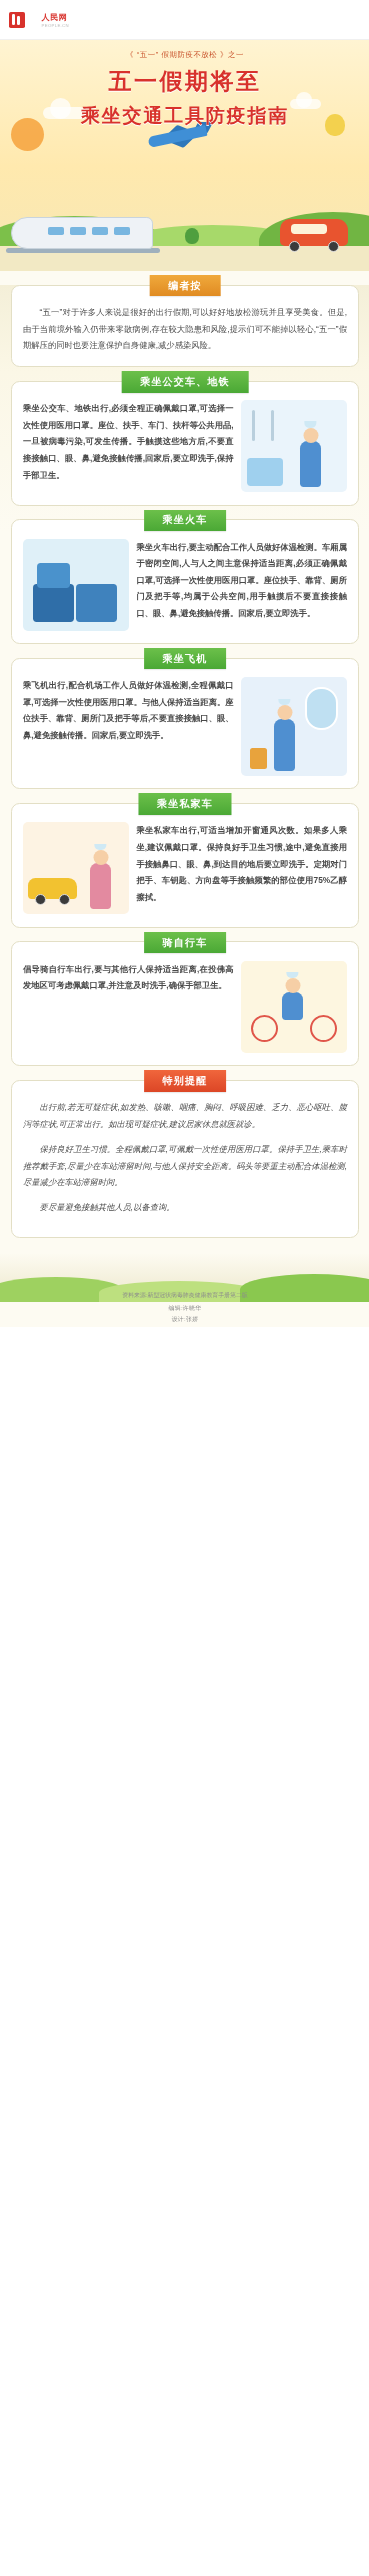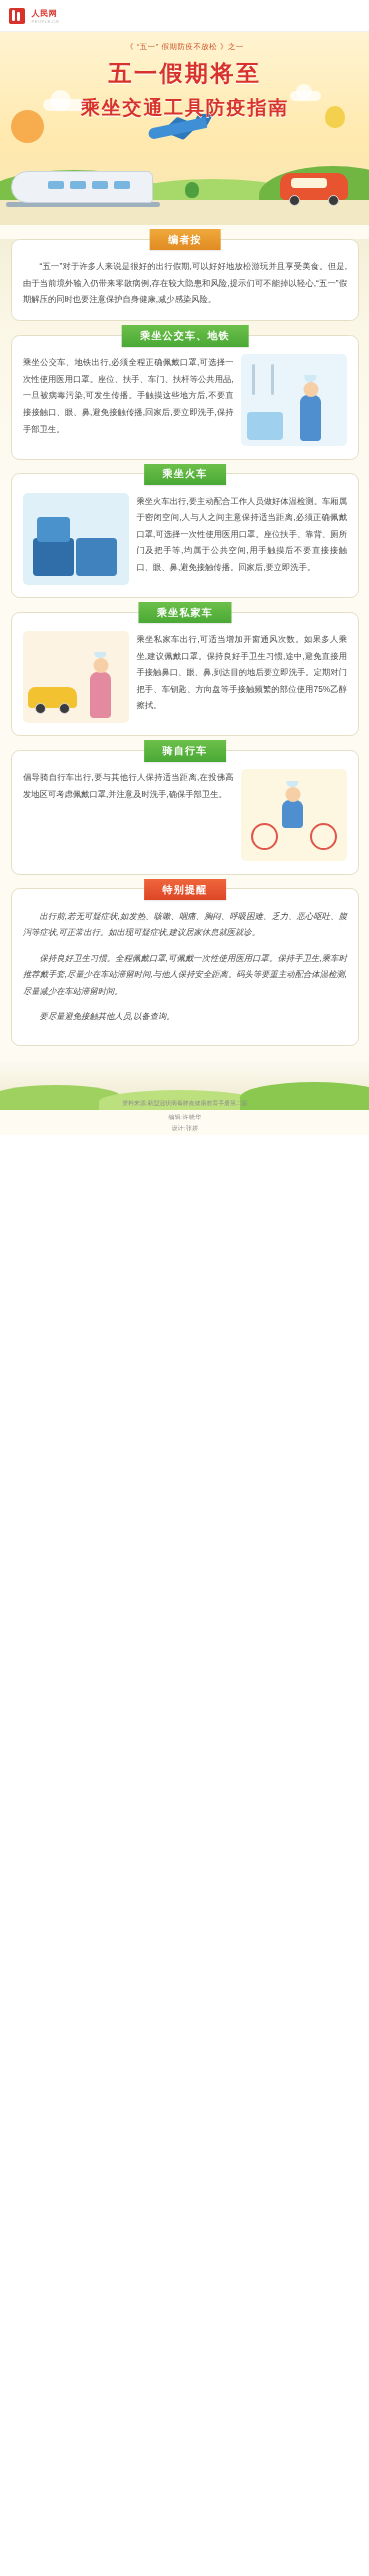--- a/index.html
+++ b/index.html
@@ -10,26 +10,26 @@
   }
   .page {
     width: 370px;
     position: relative;
     background: #fdfbf2;
     overflow: hidden;
   }
 
   
   .topbar {
-    height: 32px;
+    height: 40px;
     background: #ffffff;
     display: flex;
     align-items: center;
     padding-left: 8.6px;
-    gap: 7px;
+    gap: 17px;
     border-bottom: 0.6px solid #f0f0f0;
   }
   .logo-mark {
     width: 16px; height: 16px;
     background: #d8322c;
     border-radius: 1.8px;
     position: relative;
   }
   .logo-mark:before {
     content: "";
@@ -55,21 +55,21 @@
   }
   .logo-sub {
     font-size: 4.3px;
     color: #bbb;
     letter-spacing: 0.3px;
   }
 
   
   .hero {
     position: relative;
-    height: 193px;
+    height: 231px;
     background: linear-gradient(#fff4d2 0%, #ffe9ae 55%, #f6e7b4 100%);
     overflow: hidden;
   }
   .hero .sun {
     position: absolute;
     left: 11px; top: 78px;
     width: 33px; height: 33px;
     border-radius: 50%;
     background: #f6a23c;
     opacity: .85;
@@ -254,21 +254,21 @@
   .card.editor .card-title { background: linear-gradient(#f0a93c, #e08b22); }
   .card.alert .card-title { background: linear-gradient(#f0663c, #dc4626); }
 
   .para {
     font-size: 8.3px;
     line-height: 2.0;
     color: #4a4a4a;
     text-align: justify;
     text-indent: 2em;
   }
-  .para.noindent { text-indent: 0; }
+  .para.noindent { text-indent: 0; font-weight: bold; }
 
   .row {
     display: flex;
     gap: 7.4px;
     align-items: flex-start;
   }
   .row .txt { flex: 1; }
   .row .art { width: 106px; flex: none; }
 
   
@@ -472,20 +472,39 @@
             <div class="seat" style="left:53px;bottom:8.6px;width:41px;height:38px;background:#3f82bd;"></div>
             <div class="seat" style="left:13.6px;bottom:43px;width:33px;height:25px;background:#4a92cc;"></div>
           </div>
         </div>
         <div class="txt">
           <p class="para noindent">乘坐火车出行,要主动配合工作人员做好体温检测。车厢属于密闭空间,人与人之间主意保持适当距离,必须正确佩戴口罩,可选择一次性使用医用口罩。座位扶手、靠背、厕所门及把手等,均属于公共空间,用手触摸后不要直接接触口、眼、鼻,避免接触传播。回家后,要立即洗手。</p>
         </div>
       </div>
     </div>
 
+    <div class="card">
+      <div class="card-title">乘坐飞机</div>
+      <div class="row">
+        <div class="txt">
+          <p class="para noindent">乘飞机出行,配合机场工作人员做好体温检测,全程佩戴口罩,可选择一次性使用医用口罩。与他人保持适当距离。座位扶手、靠背、厕所门及把手等后,不要直接接触口、眼、鼻,避免接触传播。回家后,要立即洗手。</p>
+        </div>
+        <div class="art">
+          <div class="illus illus-plane">
+            <div class="plane-window"></div>
+            <div class="fig-person" style="left:33px;background:#4f8fd0;height:52px;">
+              <div class="fig-head">
+                  <div class="mask"></div>
+                </div>
+            </div>
+            <div class="suitcase"></div>
+          </div>
+        </div>
+      </div>
+    </div>
 
     <div class="card">
       <div class="card-title">乘坐私家车</div>
       <div class="row">
         <div class="art">
           <div class="illus illus-car">
             <div class="car-body">
               <div class="wheel" style="left:7.4px;"></div>
               <div class="wheel" style="right:7.4px;"></div>
             </div>

